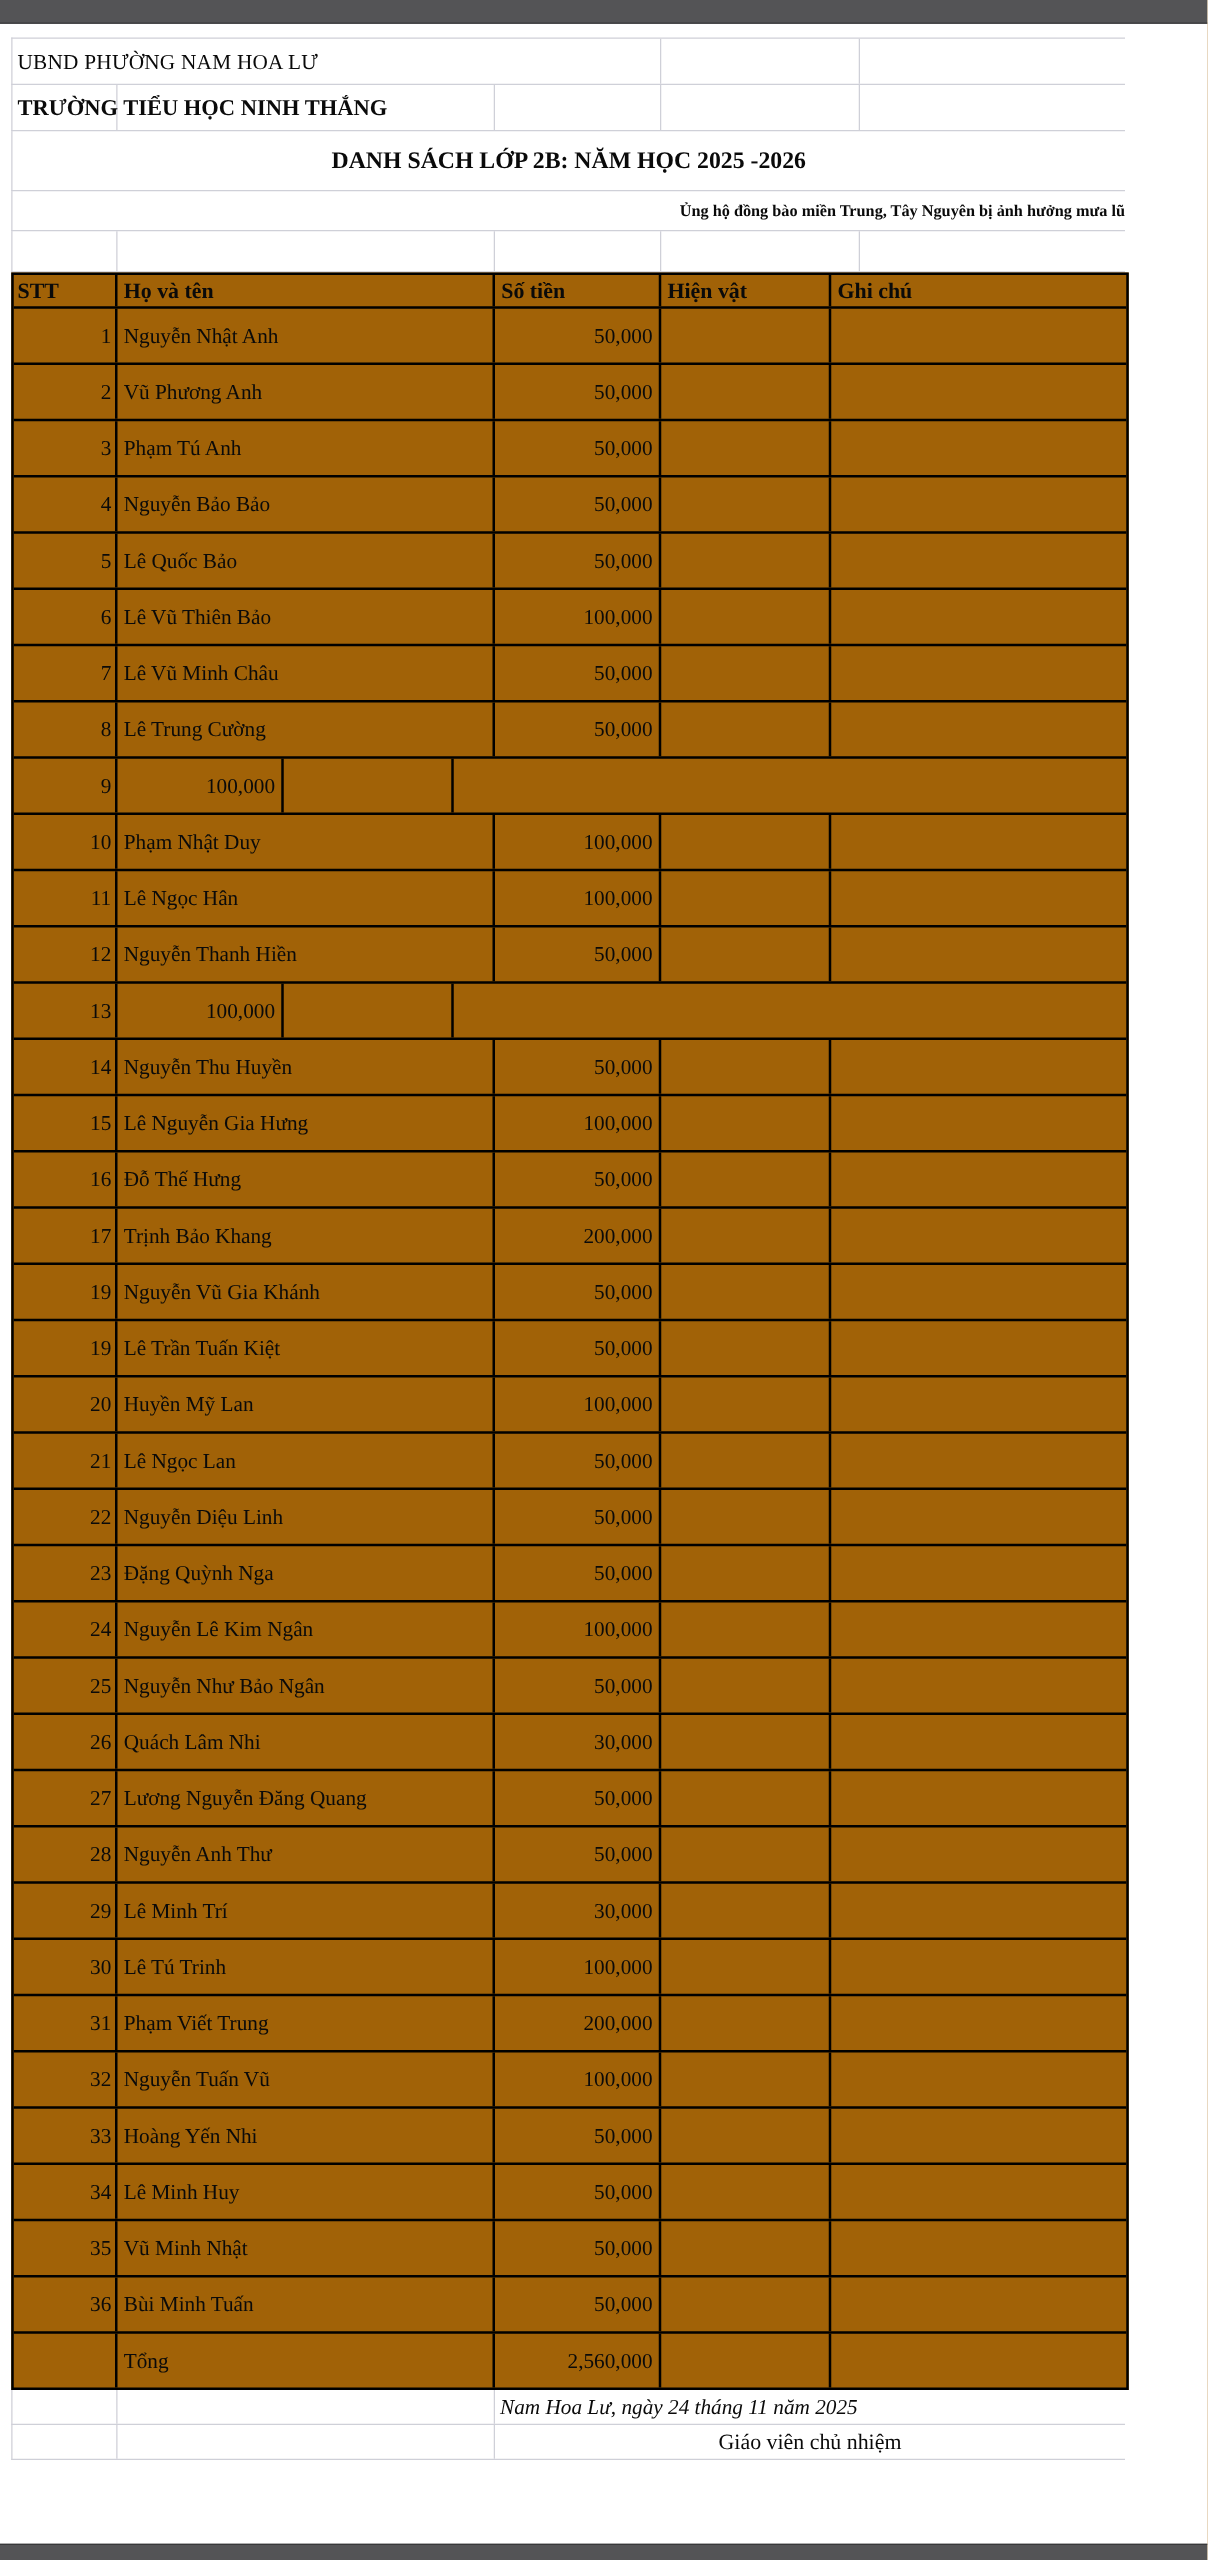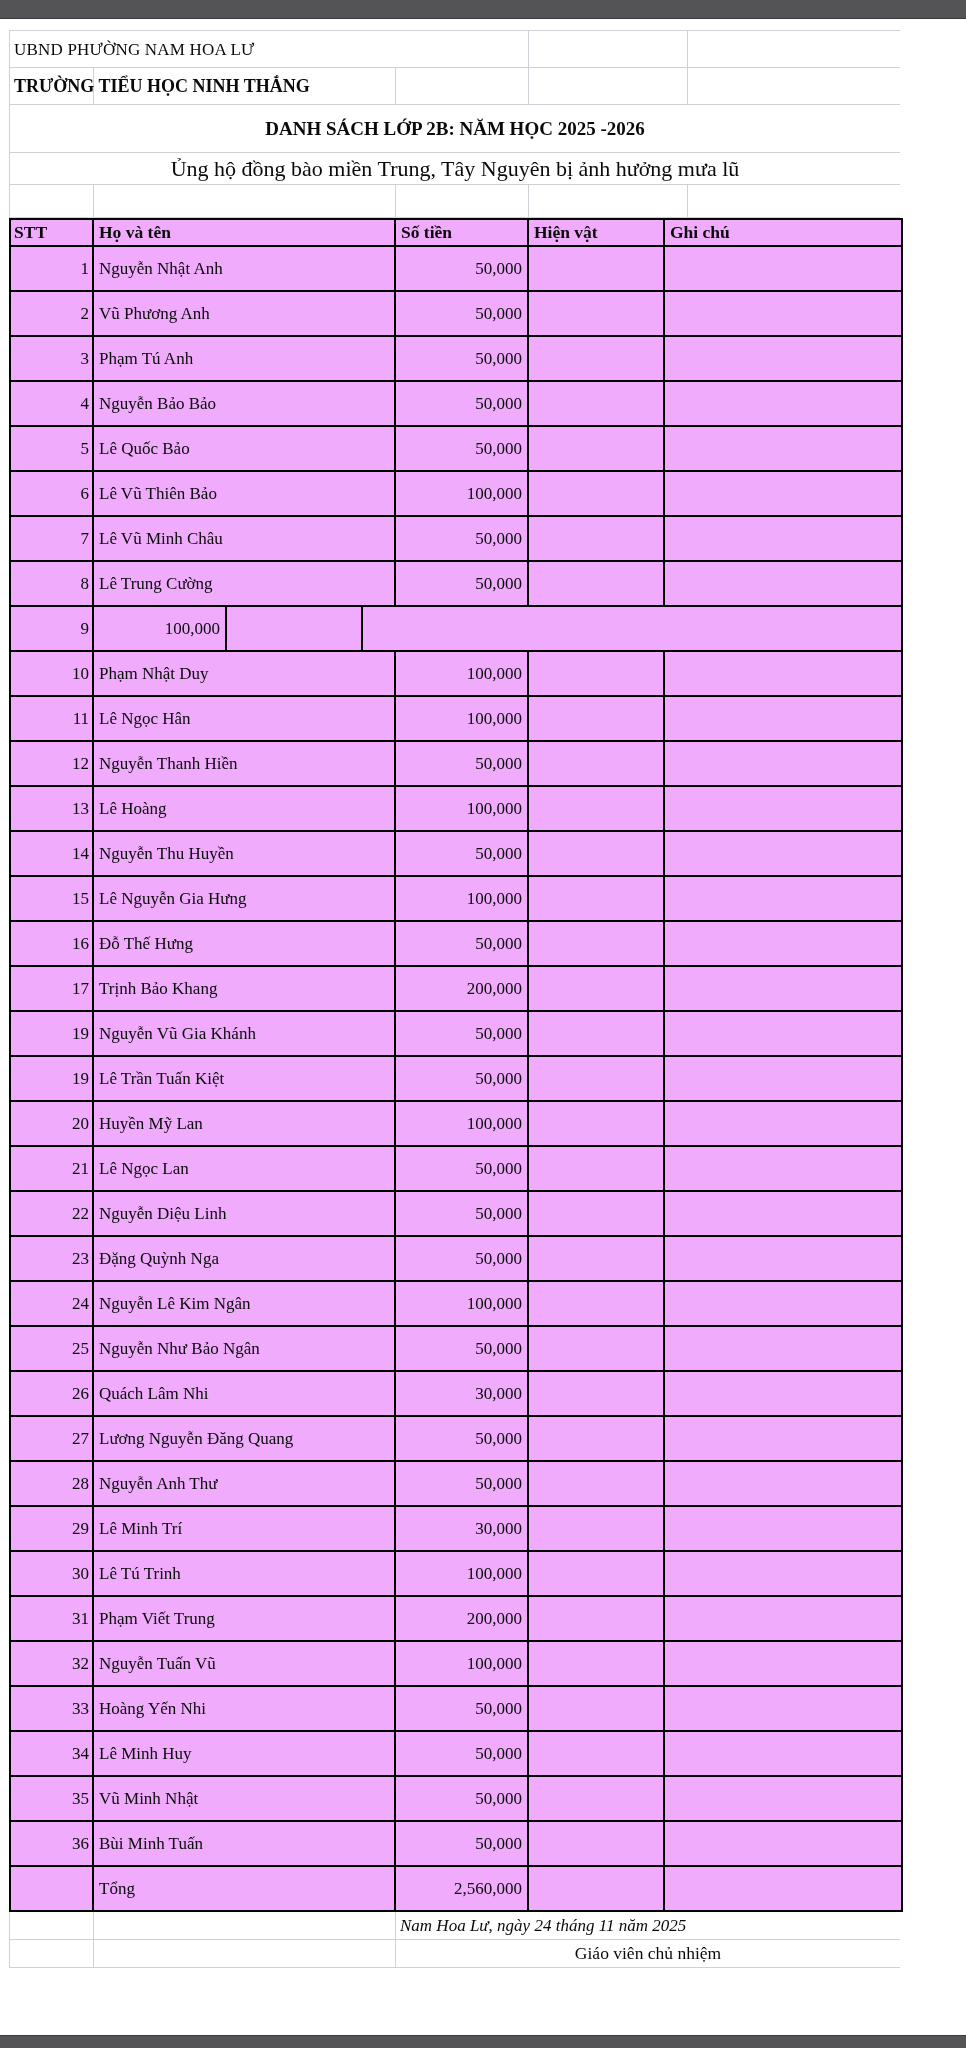--- a/index.html
+++ b/index.html
@@ -15,24 +15,24 @@
   
   .lrow{position:absolute;left:9px;width:891px;display:flex;
         border-bottom:1px solid #cfd0d8;border-left:1px solid #cfd0d8;box-sizing:border-box;}
   .lrow.first{border-top:1px solid #cfd0d8;}
   .lcell{height:100%;border-right:1px solid #cfd0d8;box-sizing:border-box;}
   .overlay-text{position:absolute;left:4px;top:0;white-space:nowrap;z-index:2;}
   .v-center{display:flex;align-items:center;}
   .org1{font-size:17px;letter-spacing:.2px;}
   .org2{font-size:18px;font-weight:bold;text-align:right;}
   .doc-title{font-size:19px;font-weight:bold;width:100%;text-align:center;}
-  .doc-subtitle{font-size:22px;font-weight:normal;width:100%;text-align:center;}
+  .doc-subtitle{font-size:13px;font-weight:bold;width:100%;text-align:right;}
 
   
-  .main-table{position:absolute;left:9px;top:218px;width:890px;border:2px solid #000;background:#f0abfc;}
+  .main-table{position:absolute;left:9px;top:218px;width:890px;border:2px solid #000;background:#a16207;}
   .t-row{display:flex;height:45px;border-top:2px solid #000;box-sizing:border-box;align-items:stretch;}
   .t-row.head{border-top:none;height:25px;}
   .t-cell{border-right:2px solid #000;box-sizing:border-box;display:flex;align-items:center;overflow:hidden;}
   .t-cell:last-child{border-right:none;flex:1;}
   .c-stt{width:83px;justify-content:flex-end;padding-right:3px;}
   .c-name{width:302px;padding-left:5px;}
   .c-amount{width:133px;justify-content:flex-end;padding-right:5px;}
   .c-inkind{width:136px;}
   .head .t-cell{font-weight:bold;font-size:17.5px;}
   .head .c-stt{justify-content:flex-start;padding-left:3px;}
@@ -181,21 +181,20 @@
   <div class="t-row">
     <div class="t-cell c-stt">12</div>
     <div class="t-cell c-name">Nguyễn Thanh Hiền</div>
     <div class="t-cell c-amount">50,000</div>
     <div class="t-cell c-inkind"></div>
     <div class="t-cell c-note"></div>
   </div>
 
   <div class="t-row">
     <div class="t-cell c-stt">13</div>
-    <div class="t-cell c-name">Lê Hoàng</div>
     <div class="t-cell c-amount">100,000</div>
     <div class="t-cell c-inkind"></div>
     <div class="t-cell c-note"></div>
   </div>
 
   <div class="t-row">
     <div class="t-cell c-stt">14</div>
     <div class="t-cell c-name">Nguyễn Thu Huyền</div>
     <div class="t-cell c-amount">50,000</div>
     <div class="t-cell c-inkind"></div>

